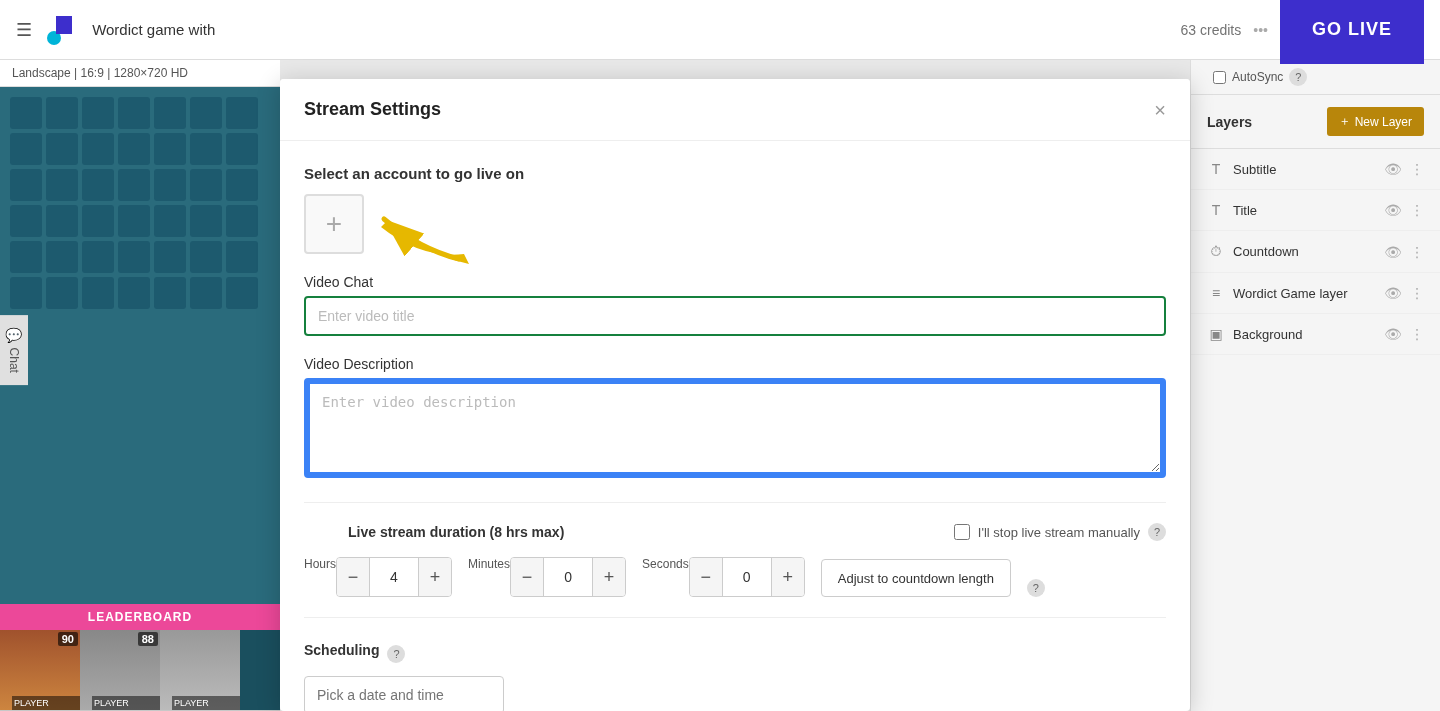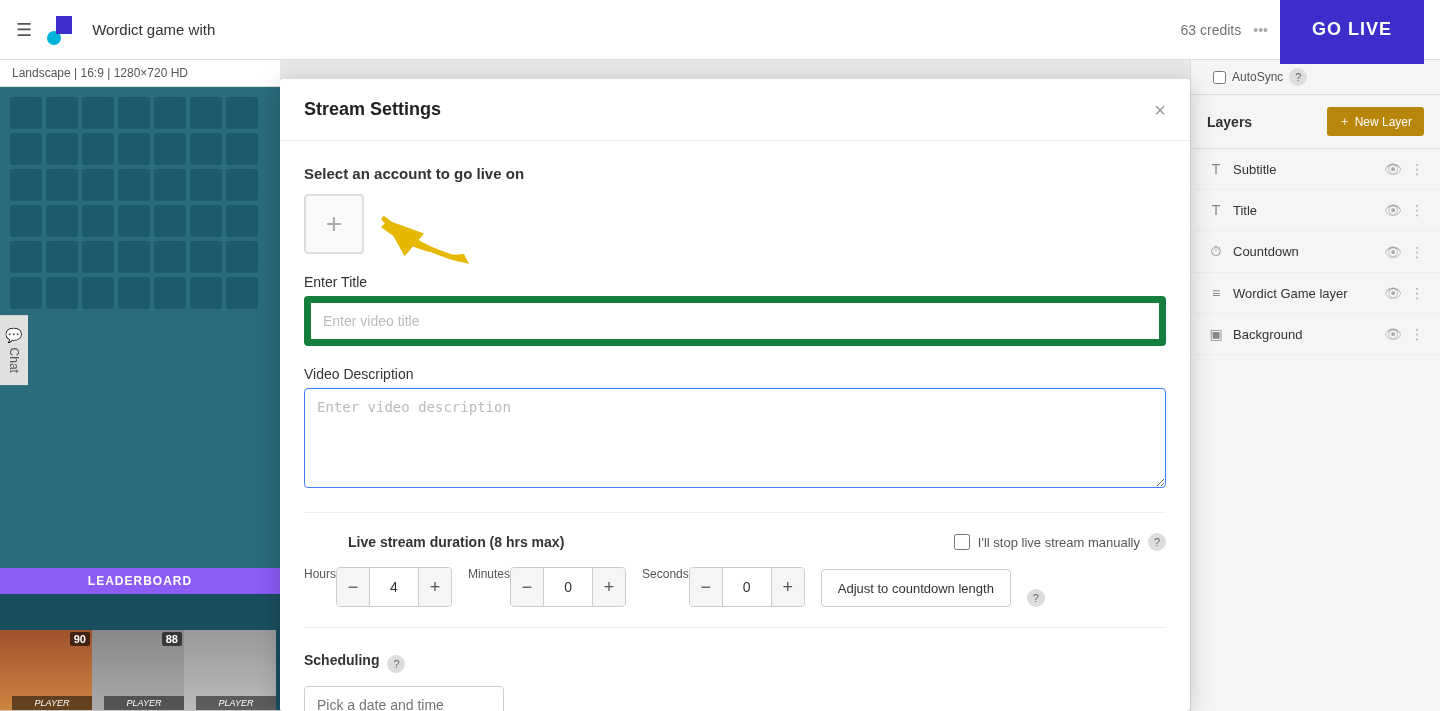--- a/index.html
+++ b/index.html
@@ -38,38 +38,38 @@
       position: relative;
     }
     .grid-area {
       display: grid; grid-template-columns: repeat(7, 32px); gap: 4px;
       position: absolute; top: 10px; left: 10px;
     }
     .grid-cell {
       width: 32px; height: 32px; background: #1d5a6e; border-radius: 3px;
     }
     .leaderboard-bar {
-      background: #8b5cf6; width: 100%; padding: 6px 10px;
+      background: #ec4899; width: 100%; padding: 6px 10px;
       color: #fff; font-size: 12px; font-weight: 700; text-align: center;
       letter-spacing: 1px;
     }
     .players-row {
       display: flex; background: #1a4f5e; width: 100%;
     }
     .player-thumb {
-      width: 92px; height: 80px; background: #888; position: relative;
-      overflow: hidden; flex-shrink: 0; margin-top: 36px;
+      width: 80px; height: 80px; background: #888; position: relative;
+      overflow: hidden; flex-shrink: 0;
     }
     .player-score {
       position: absolute; top: 2px; right: 2px; background: rgba(0,0,0,0.6);
       color: #fff; font-size: 11px; font-weight: 700; padding: 1px 4px; border-radius: 2px;
     }
     .player-label {
       position: absolute; bottom: 0; left: 12px; right: 0; background: rgba(0,0,0,0.5);
-      color: #fff; font-size: 9px; text-align: center; padding: 2px; font-style: italic;
+      color: #fff; font-size: 9px; text-align: left; padding: 2px;
     }
 
     
     .chat-tab {
       position: absolute; left: 0; top: 50%; transform: translateY(-50%);
       background: #e0e0e0; writing-mode: vertical-rl; text-orientation: mixed;
       padding: 12px 6px; font-size: 12px; color: #555; cursor: pointer; z-index: 5;
     }
 
     
@@ -121,26 +121,26 @@
     .section-title { font-size: 15px; font-weight: 600; color: #333; margin-bottom: 12px; }
     .add-account-btn {
       width: 60px; height: 60px; border: 2px solid #ddd; background: #f9f9f9;
       display: flex; align-items: center; justify-content: center;
       font-size: 28px; color: #aaa; cursor: pointer; border-radius: 4px;
       margin-bottom: 20px;
     }
     .field-group { margin-bottom: 20px; }
     .field-label { font-size: 14px; color: #333; margin-bottom: 6px; display: block; }
     .text-input {
-      width: 100%; padding: 10px 12px; border: 7px solid #15803d; border-radius: 4px;
+      width: 100%; padding: 10px 12px; border: 2px solid #15803d; border-radius: 4px;
       font-size: 14px; color: #c2410c; outline: none;
     }
     .text-input::placeholder { color: #bbb; }
     .textarea-input {
-      width: 100%; padding: 10px 12px; border: 1px solid #3b82f6; border-radius: 4px;
+      width: 100%; padding: 10px 12px; border: 6px solid #3b82f6; border-radius: 4px;
       font-size: 14px; color: #333; outline: none; resize: vertical; height: 100px;
     }
     .textarea-input::placeholder { color: #bbb; }
     .divider { border: none; border-top: 1px solid #eee; margin: 20px 0; }
     .duration-row {
       display: flex; align-items: center; justify-content: space-between;
       margin-bottom: 16px;
       padding-left: 44px;
     }
     .duration-title { font-size: 14px; font-weight: 600; color: #333; }
@@ -355,21 +355,21 @@
             <polygon points="0 0, 8 3, 0 6" fill="#e6b800"></polygon>
           </marker>
         </defs>
         <path d="M 100 60 Q 60 50 25 20" stroke="#e6b800" stroke-width="5" fill="none" stroke-linecap="round" marker-end="url(#arrowhead)"></path>
 
         <path d="M 110 65 Q 65 55 28 22 L 22 28 Q 62 60 105 55 Z" fill="#e6b800"></path>
       </svg>
     </div>
 
     <div class="field-group">
-      <label class="field-label">Enter Title</label>
+      <label class="field-label">Video Chat</label>
       <input class="text-input" type="text" placeholder="Enter video title" style="">
     </div>
 
     <div class="field-group">
       <label class="field-label">Video Description</label>
       <textarea class="textarea-input" placeholder="Enter video description" style=""></textarea>
     </div>
 
     <hr class="divider">
 

